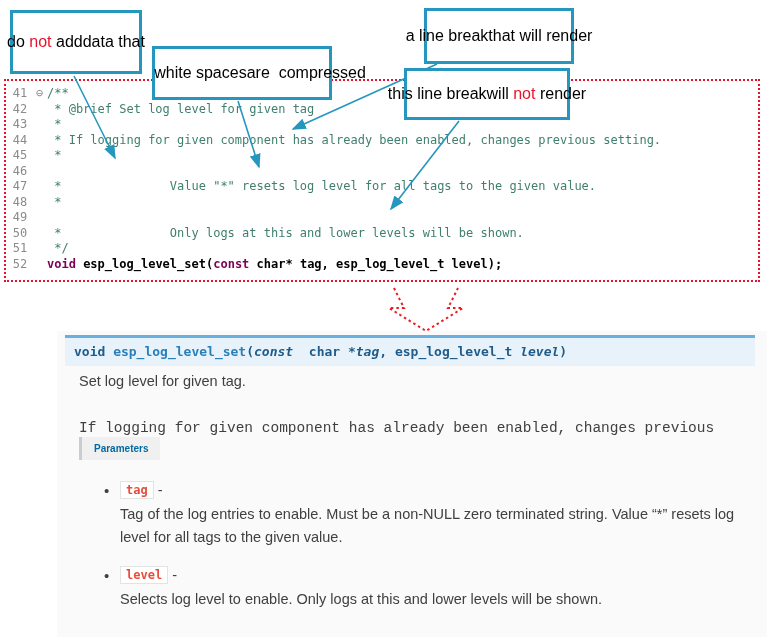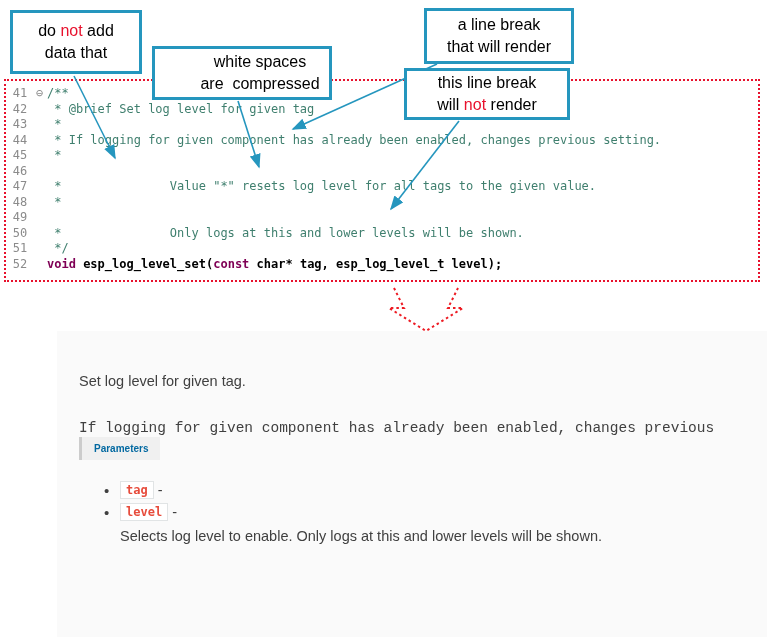--- a/index.html
+++ b/index.html
@@ -19,21 +19,21 @@
   .ct{ white-space:pre; }
   .ct span{ white-space:pre; }
   .comment{ color:#3f7f6e; }
   .sigline{ font-weight:bold; color:#000; }
   .kw{ color:#7f0055; font-weight:bold; }
   .fn{ color:#000; font-weight:bold; }
 
   
   .callout{
     position:absolute; background:#fff; border:3px solid #2596be; z-index:5;
-    display:flex; flex-direction:column; align-items:center; justify-content:center;
+    display:flex; flex-direction:row; align-items:center; justify-content:center;
     font-size:16px; color:#000; text-align:center; line-height:1.4;
   }
   .callout div{ white-space:pre; }
   .red{ color:#e8112d; }
   .co1{ left:10px; top:10px;  width:132px; height:64px; }
   .co2{ left:152px; top:46px; width:180px; height:54px;padding-left:36px; }
   .co3{ left:424px; top:8px;  width:150px; height:56px; }
   .co4{ left:404px; top:68px; width:166px; height:52px; }
 
   
@@ -139,33 +139,35 @@
       </marker>
     </defs>
     <line class="tealline" x1="74" y1="76" x2="115" y2="158" marker-end="url(#ah)"></line>
     <line class="tealline" x1="238" y1="101" x2="259" y2="167" marker-end="url(#ah)"></line>
     <line class="tealline" x1="437" y1="64" x2="293" y2="129" marker-end="url(#ah)"></line>
     <line class="tealline" x1="459" y1="121" x2="391" y2="209" marker-end="url(#ah)"></line>
     <path class="reddotted" d="M394,288 L404,308 L389,308 L426,331 L463,308 L448,308 L458,288"></path>
   </svg>
 
   <div class="docs">
+    <div class="sig"><span>void </span><span class="sname">esp_log_level_set</span><span>(</span><span class="skw">const</span><span>  char *</span><span class="sparam">tag</span><span>, esp_log_level_t </span><span class="sparam">level</span><span>)</span></div>
 
     <p class="p-brief">Set log level for given tag.</p>
     <p class="p-detail">If logging for given component has already been enabled, changes previous setting.</p>
 
     <div class="params-label">Parameters</div>
 
     <div class="params-list">
       <div class="param-item">
         <div class="param-head">
           <span class="bullet">•</span>
           <span class="lit">tag</span>
           <span class="dash"> -</span>
         </div>
+        <div class="param-desc">Tag of the log entries to enable. Must be a non-NULL zero terminated string. Value “*” resets log level for all tags to the given value.</div>
       </div>
       <div class="param-item">
         <div class="param-head">
           <span class="bullet">•</span>
           <span class="lit">level</span>
           <span class="dash"> -</span>
         </div>
         <div class="param-desc">Selects log level to enable. Only logs at this and lower levels will be shown.</div>
       </div>
     </div>

